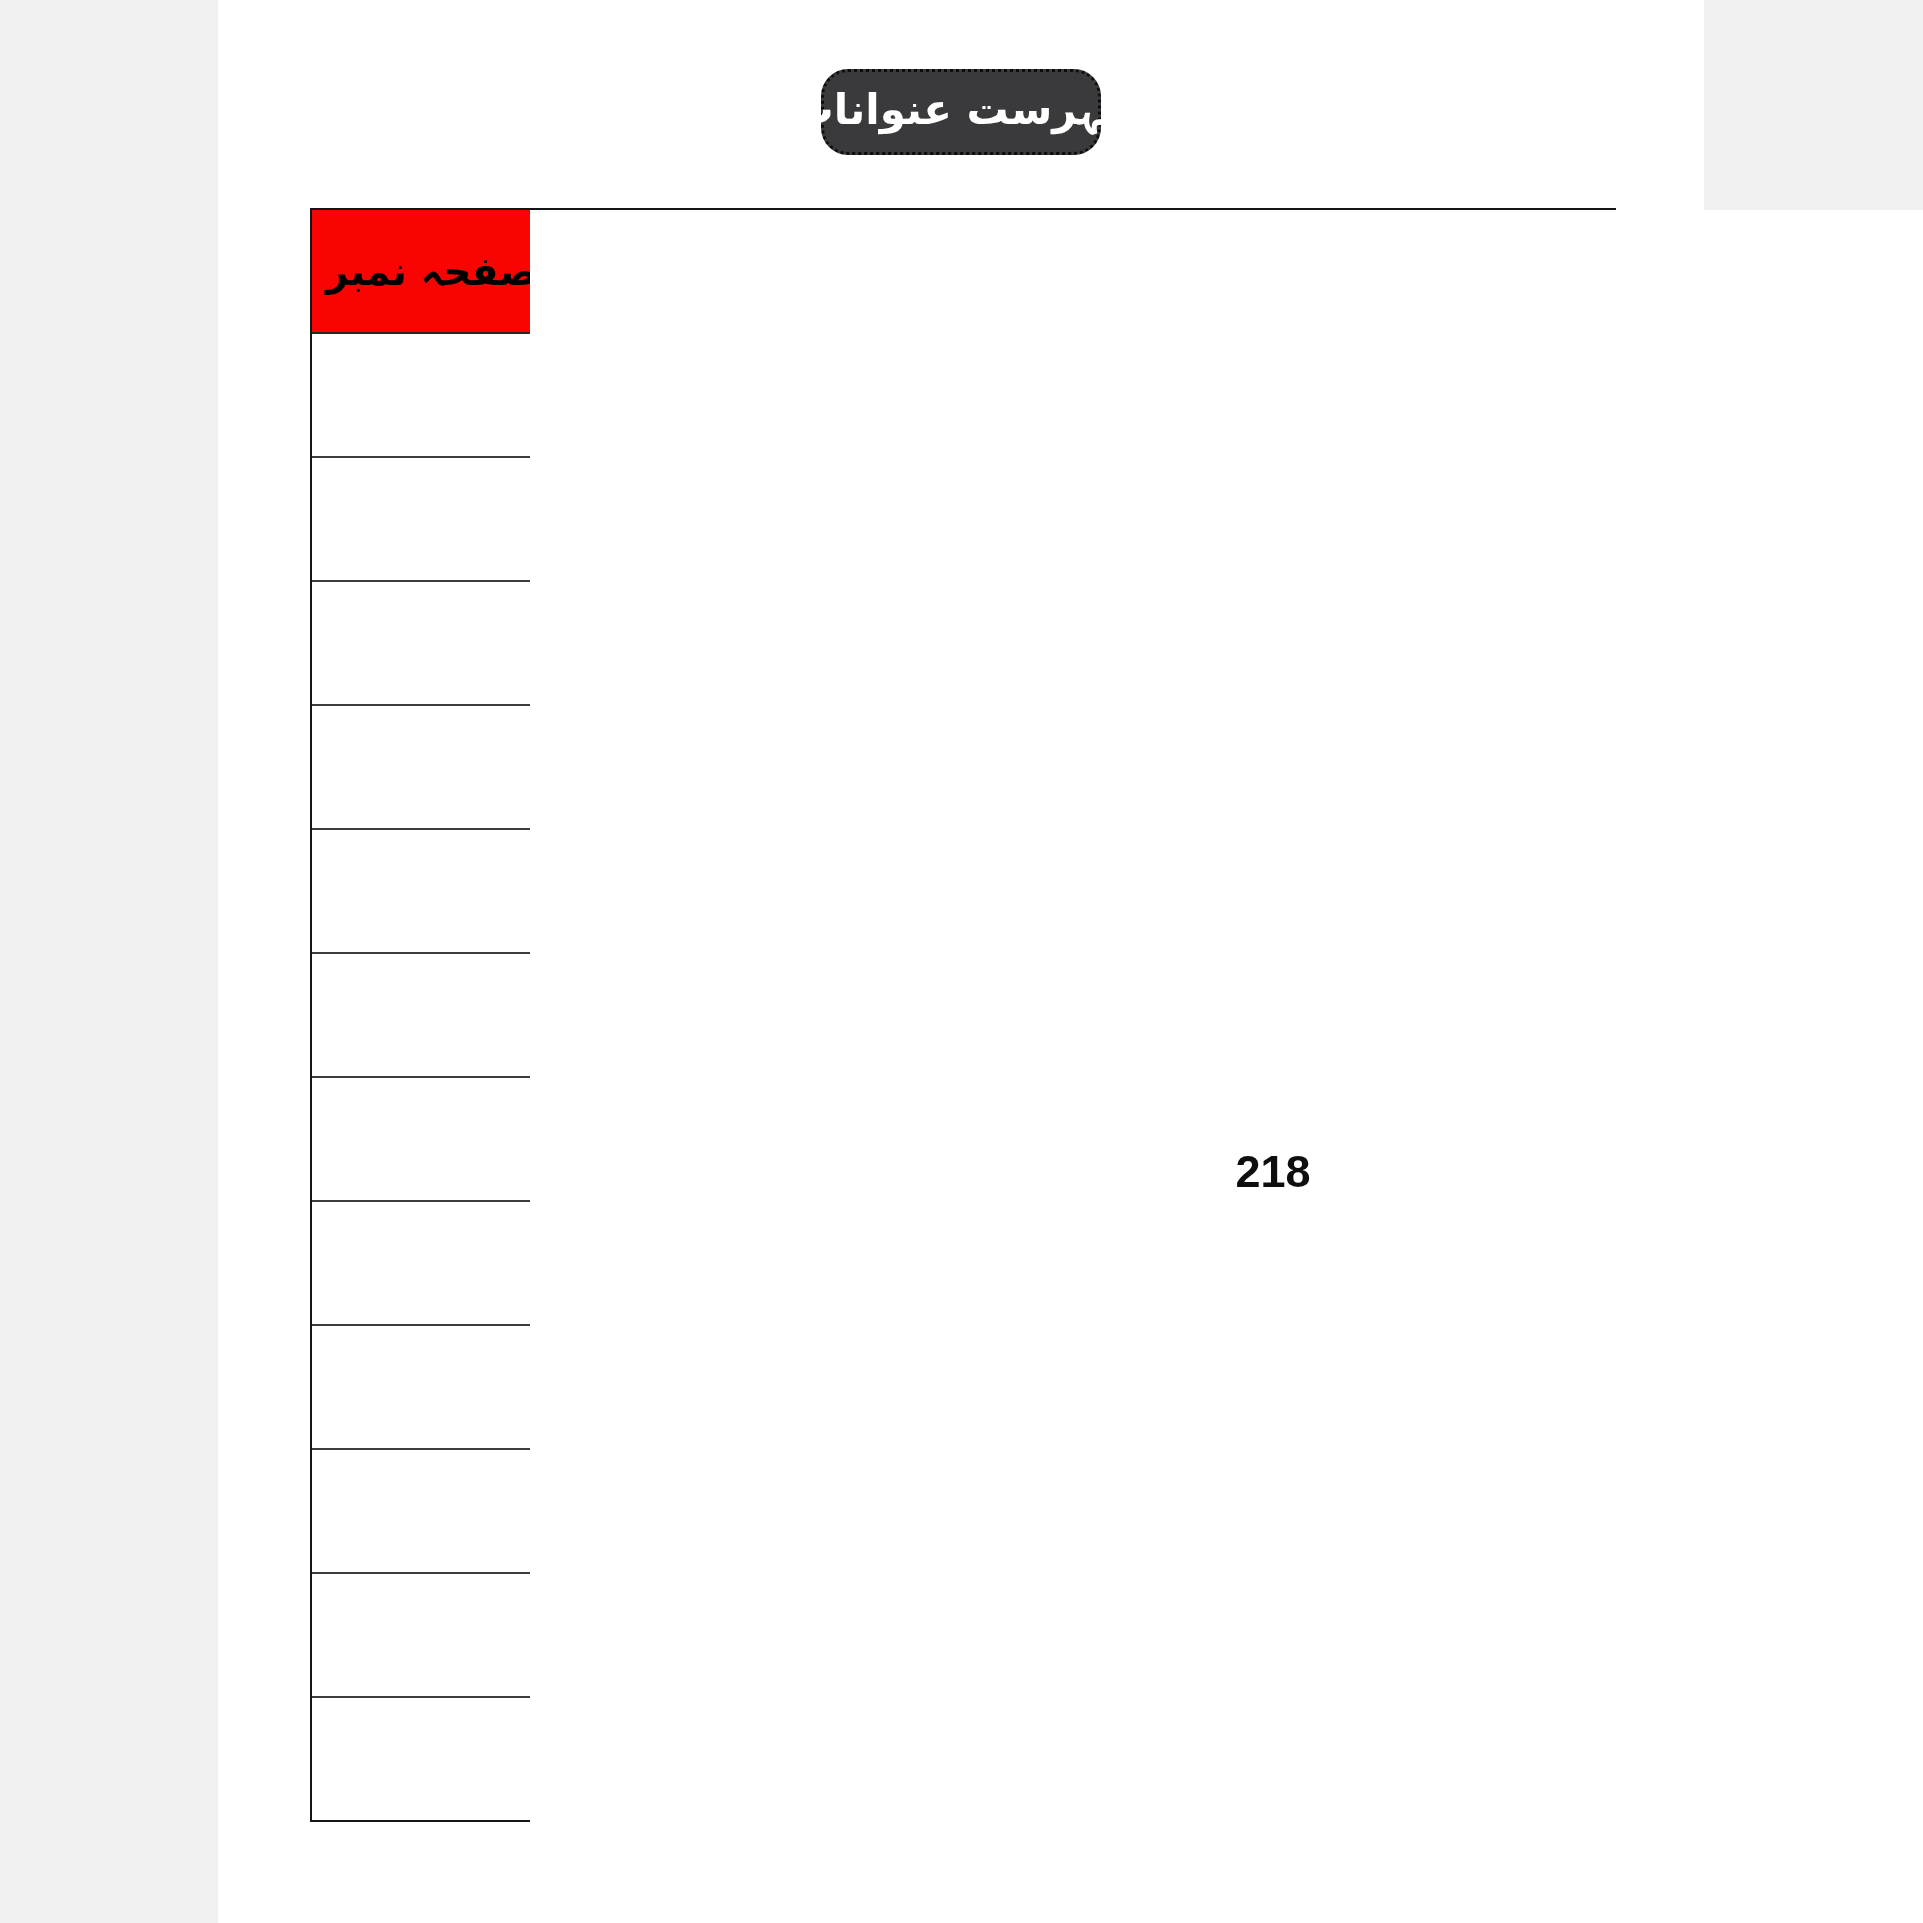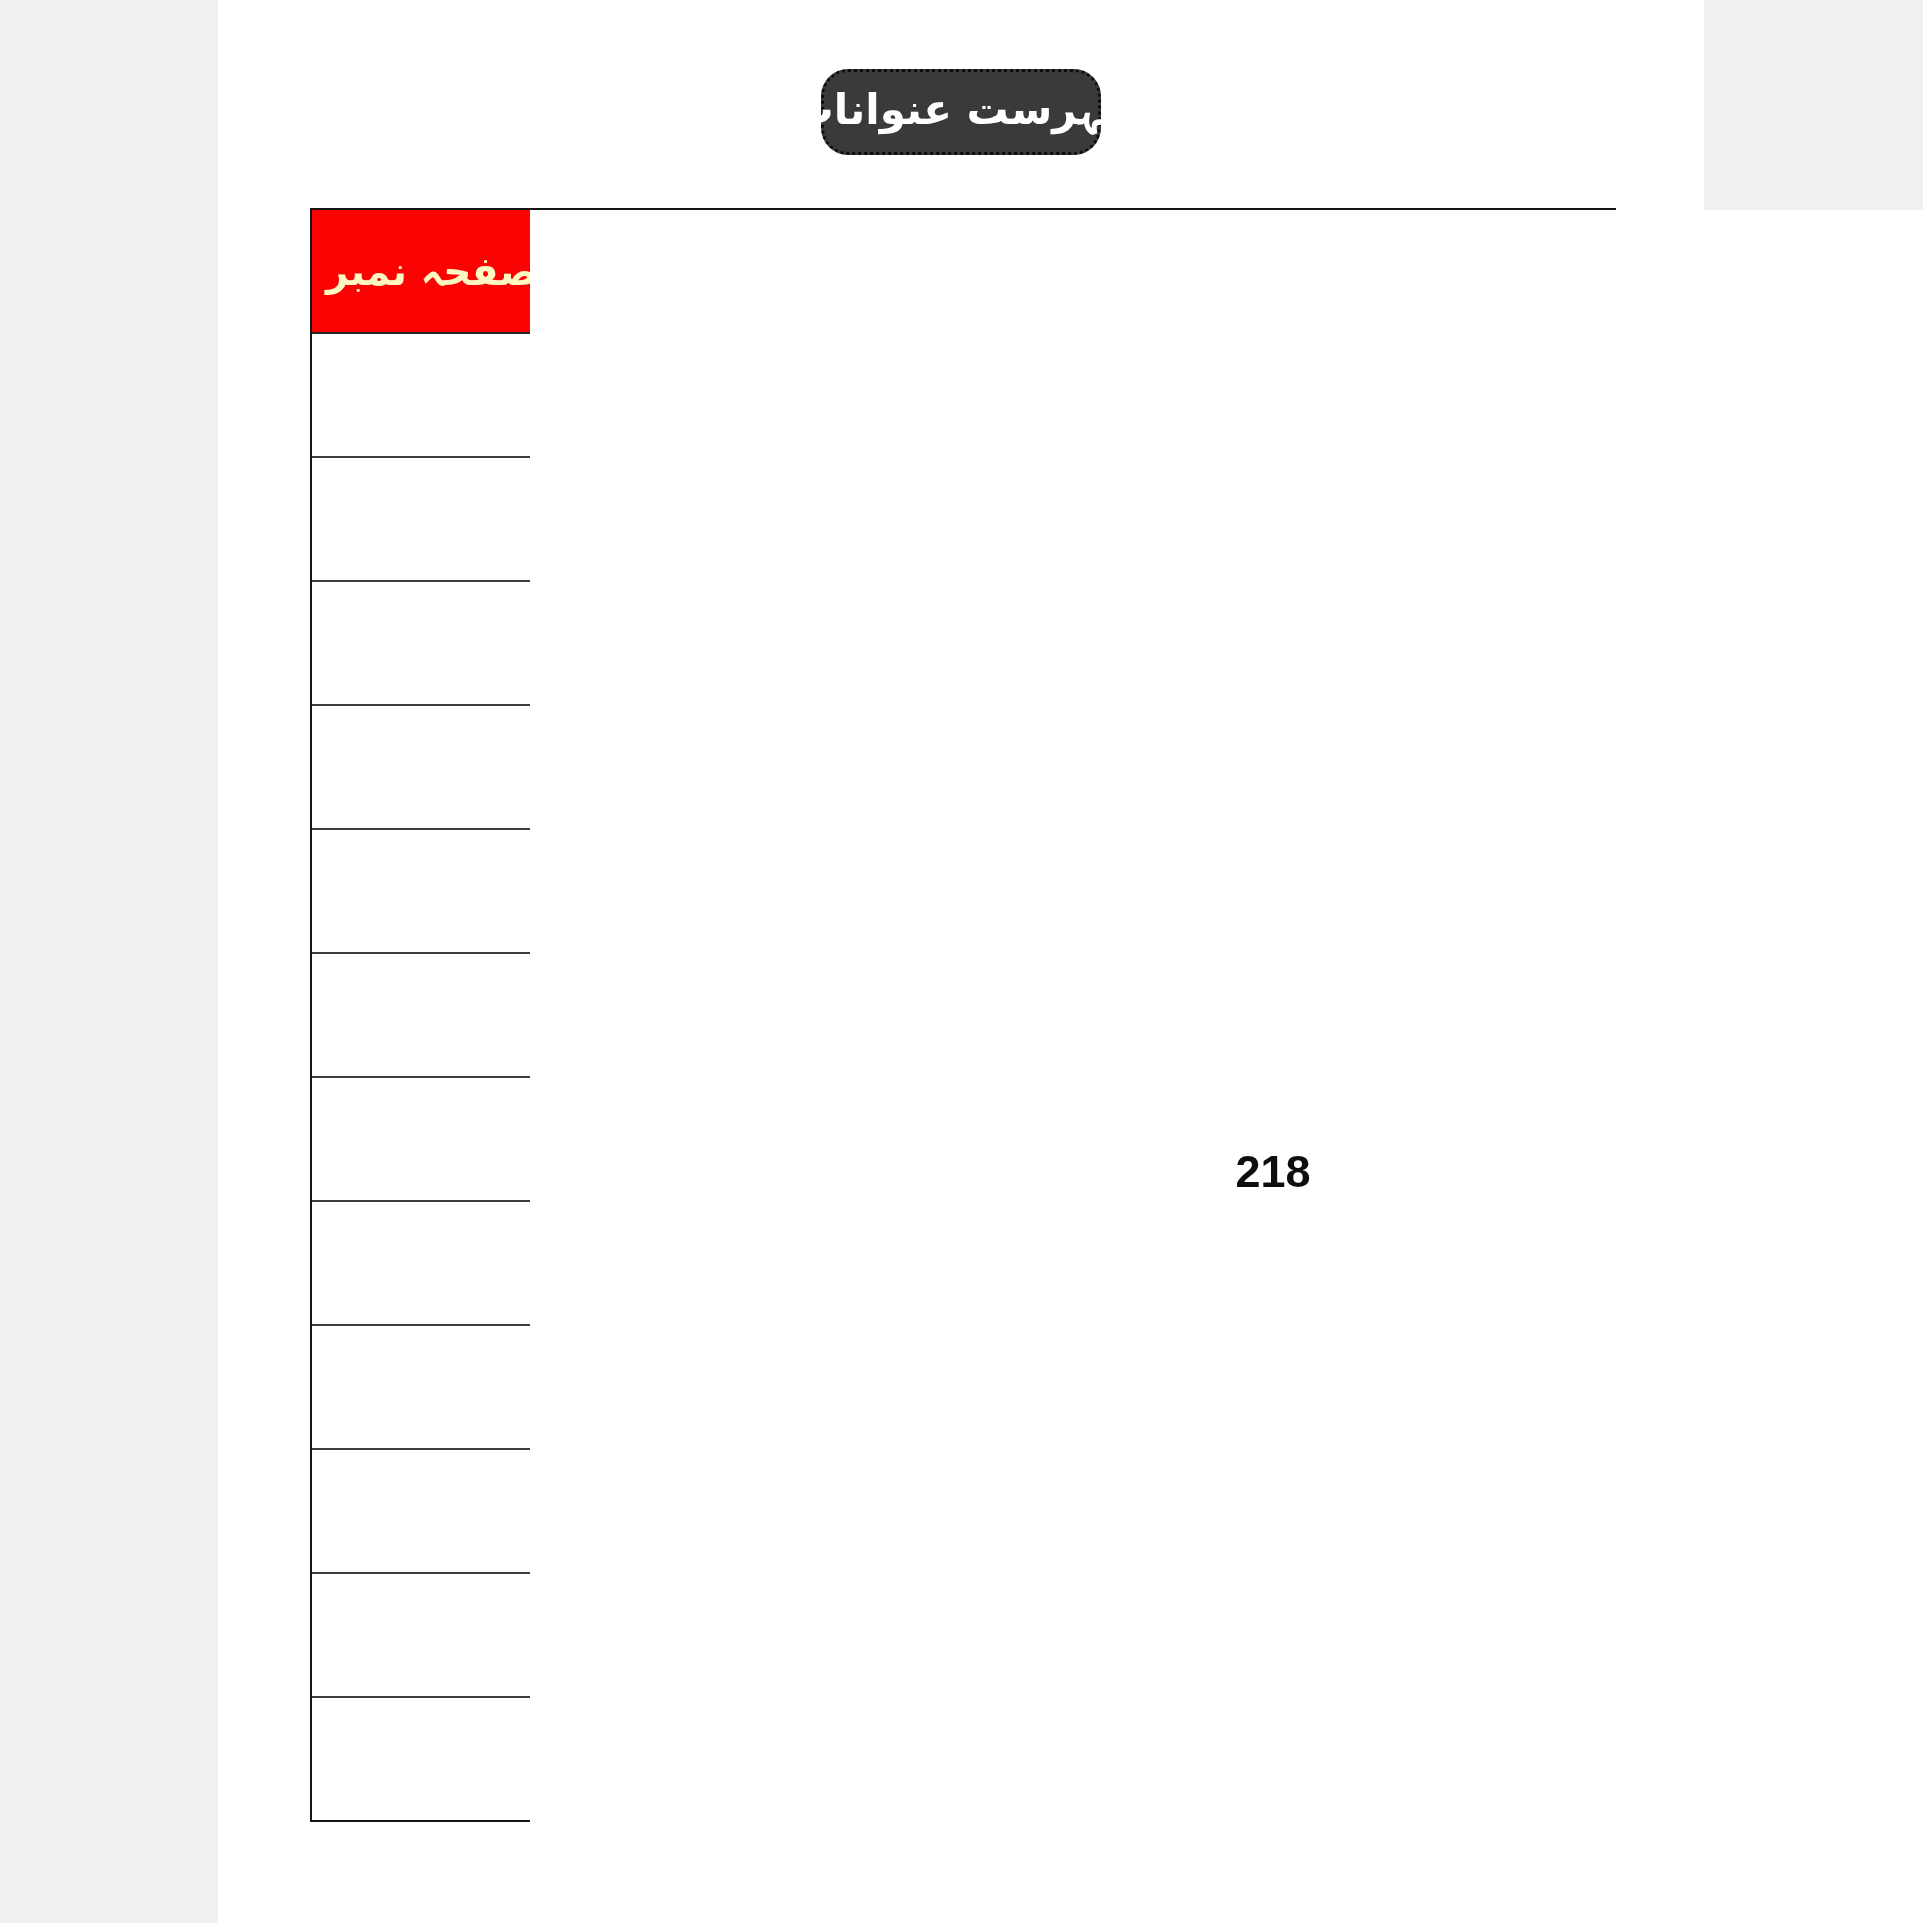--- a/index.html
+++ b/index.html
@@ -61,21 +61,21 @@
     display: grid;
     grid-template-columns: 225px 839px 237px;
     width: 1302px;
   }
   .hrow {
     height: 122px;
     background: #fa0303;
     border-bottom: 2.3px solid #272727;
   }
   .hrow .hcell {
-    color: #fef9c3;
+    color: #000000;
     font-weight: bold;
     font-size: 39px;
     font-family: "DejaVu Sans", sans-serif;
     display: flex;
     align-items: center;
     justify-content: center;
     direction: rtl;
   }
   .trow {
     height: 122px;

